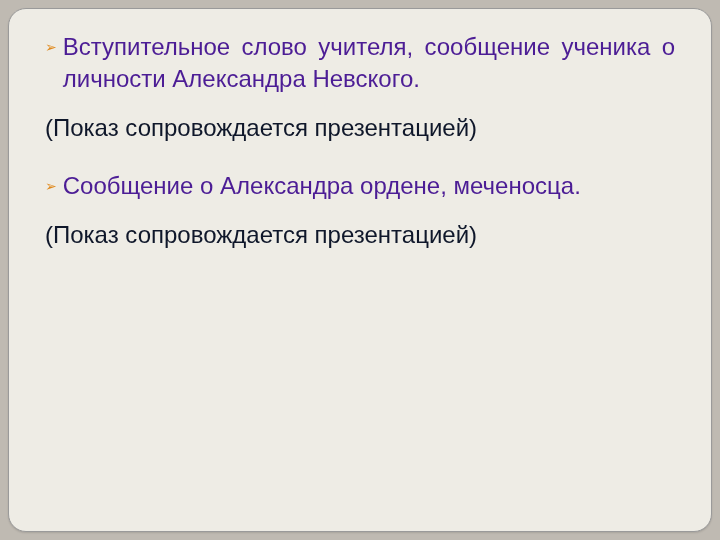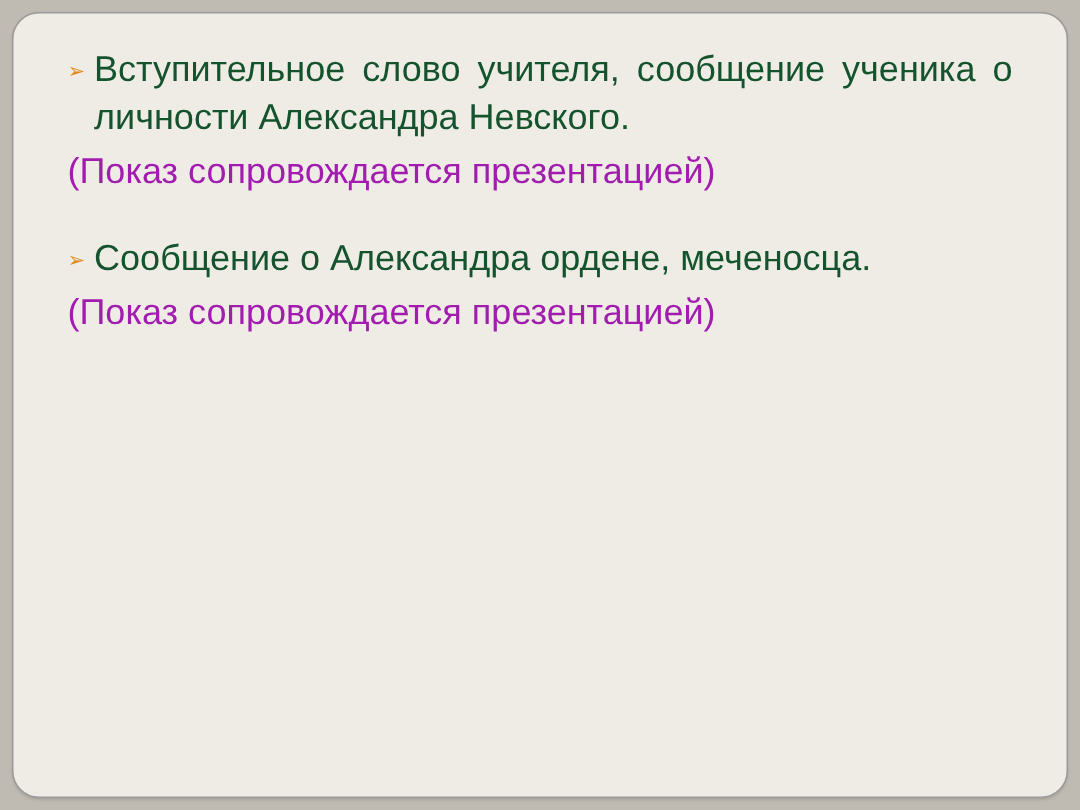--- a/index.html
+++ b/index.html
@@ -31,31 +31,31 @@
   }
   .bullet {
     color: #e08a1e;
     font-size: 14px;
     line-height: 32px;
     margin-right: 6px;
     flex: 0 0 auto;
     font-family: Arial, sans-serif;
   }
   .lead {
-    color: #14532d;
+    color: #4c1d95;
     font-size: 24px;
     line-height: 32px;
     text-align: justify;
     flex: 1 1 auto;
   }
   .note {
-    color: #a21caf;
+    color: #0f172a;
     font-size: 24px;
     line-height: 32px;
-    margin-top: 4px;
+    margin-top: 17px;
   }
 </style>
 </head>
 <body>
 
 <div class="slide">
 
   <div class="block">
     <div class="bullet-row">
       <span class="bullet">➢</span>

